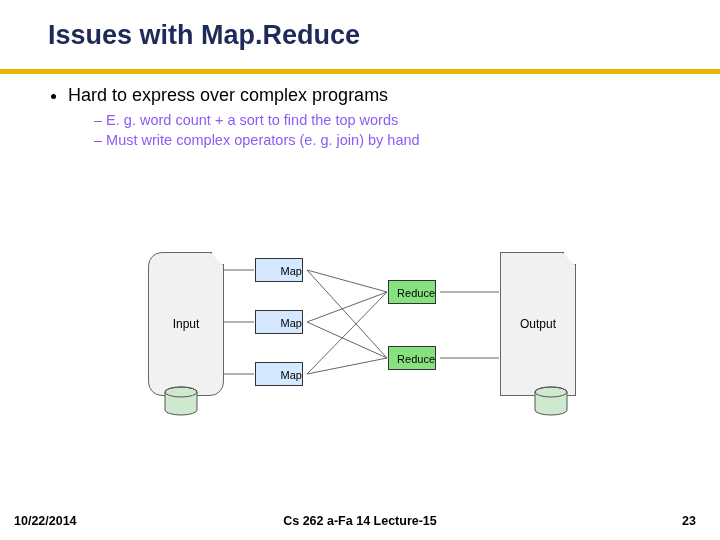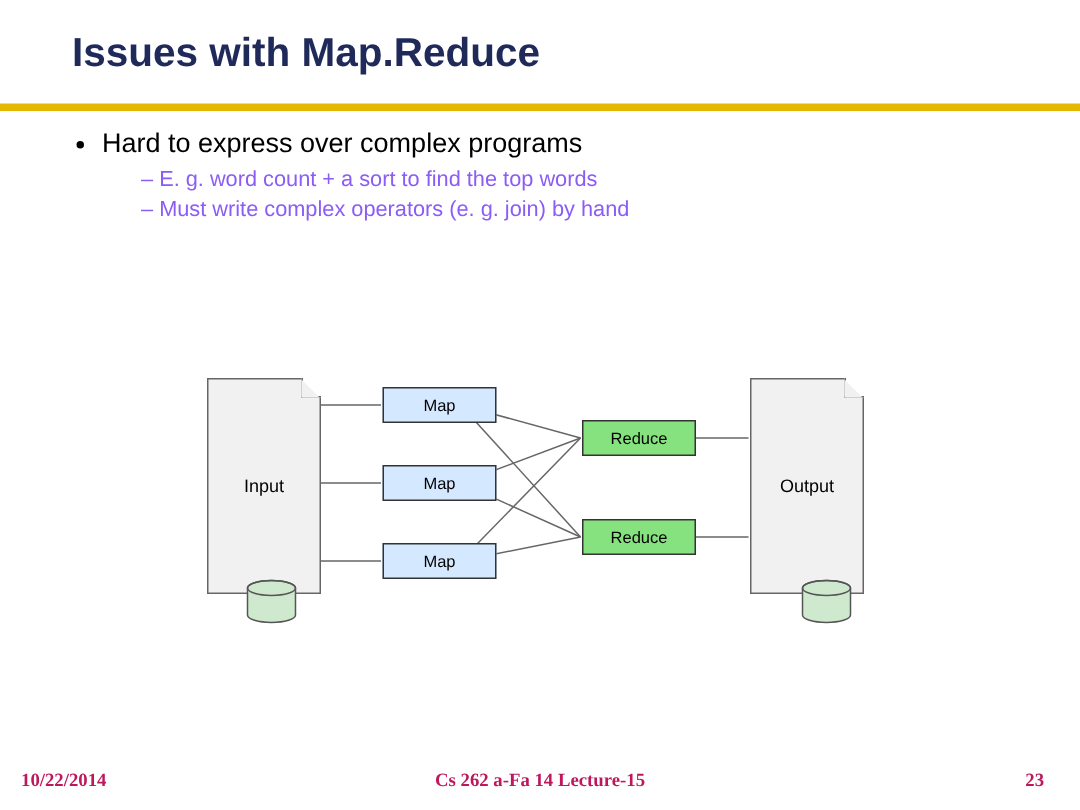--- a/index.html
+++ b/index.html
@@ -91,38 +91,38 @@
     border-top: 12px solid transparent;
   }
   .file-block .label {
     position: absolute;
     top: 50%;
     left: 50%;
     transform: translate(-50%, -50%);
     font-size: 12px;
     font-family: Arial, sans-serif;
   }
-  .file-in  { left: 8px; }
+  .file-in  { left: 18px; border-radius: 14px; }
   .file-out { left: 370px; }
   .db {
     position: absolute;
     width: 34px;
     height: 32px;
     top: 138px;
   }
   .db svg { display:block; }
   .db-in  { left: 34px; }
   .db-out { left: 404px; }
   .node {
     position: absolute;
-    width: 76px;
+    width: 48px;
     height: 24px;
     border: 1px solid #333;
     font-size: 11px;
-    text-align: center;
+    text-align: right;
     line-height: 24px;
     box-sizing: border-box;
     font-family: Arial, sans-serif;
   }
   .map {
     background: #d4e8ff;
   }
   .reduce {
     background: #86e27f;
   }
@@ -139,23 +139,23 @@
   }
   .footer {
     position: absolute;
     bottom: 12px;
     left: 0;
     right: 0;
     display: flex;
     justify-content: space-between;
     padding: 0 24px 0 14px;
     font-size: 12.5px;
-    color: #be185d;
+    color: #000000;
     font-weight: bold;
-    font-family: Liberation Serif, serif;
+    font-family: Liberation Sans, sans-serif;
   }
   .footer .center {
     position: absolute;
     left: 50%;
     transform: translateX(-50%);
   }
 </style>
 </head>
 <body>
 

